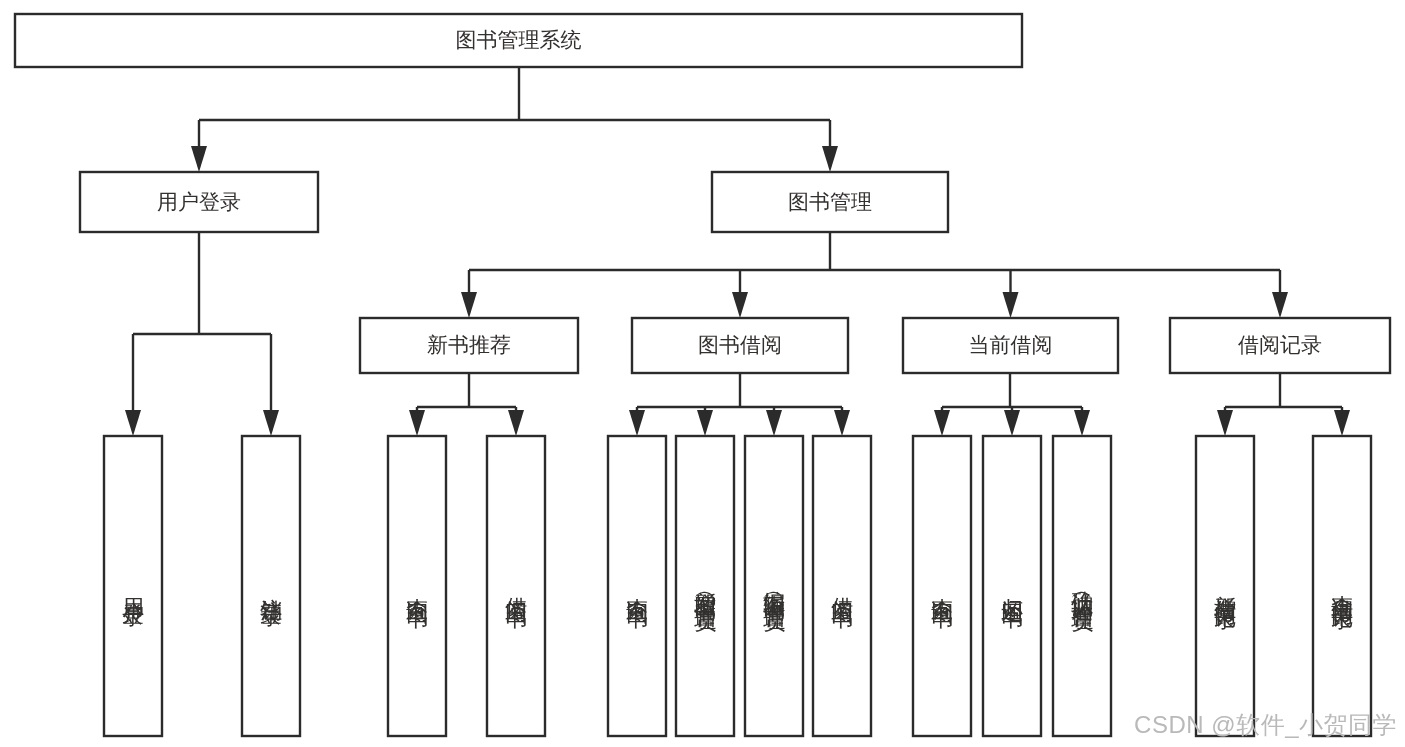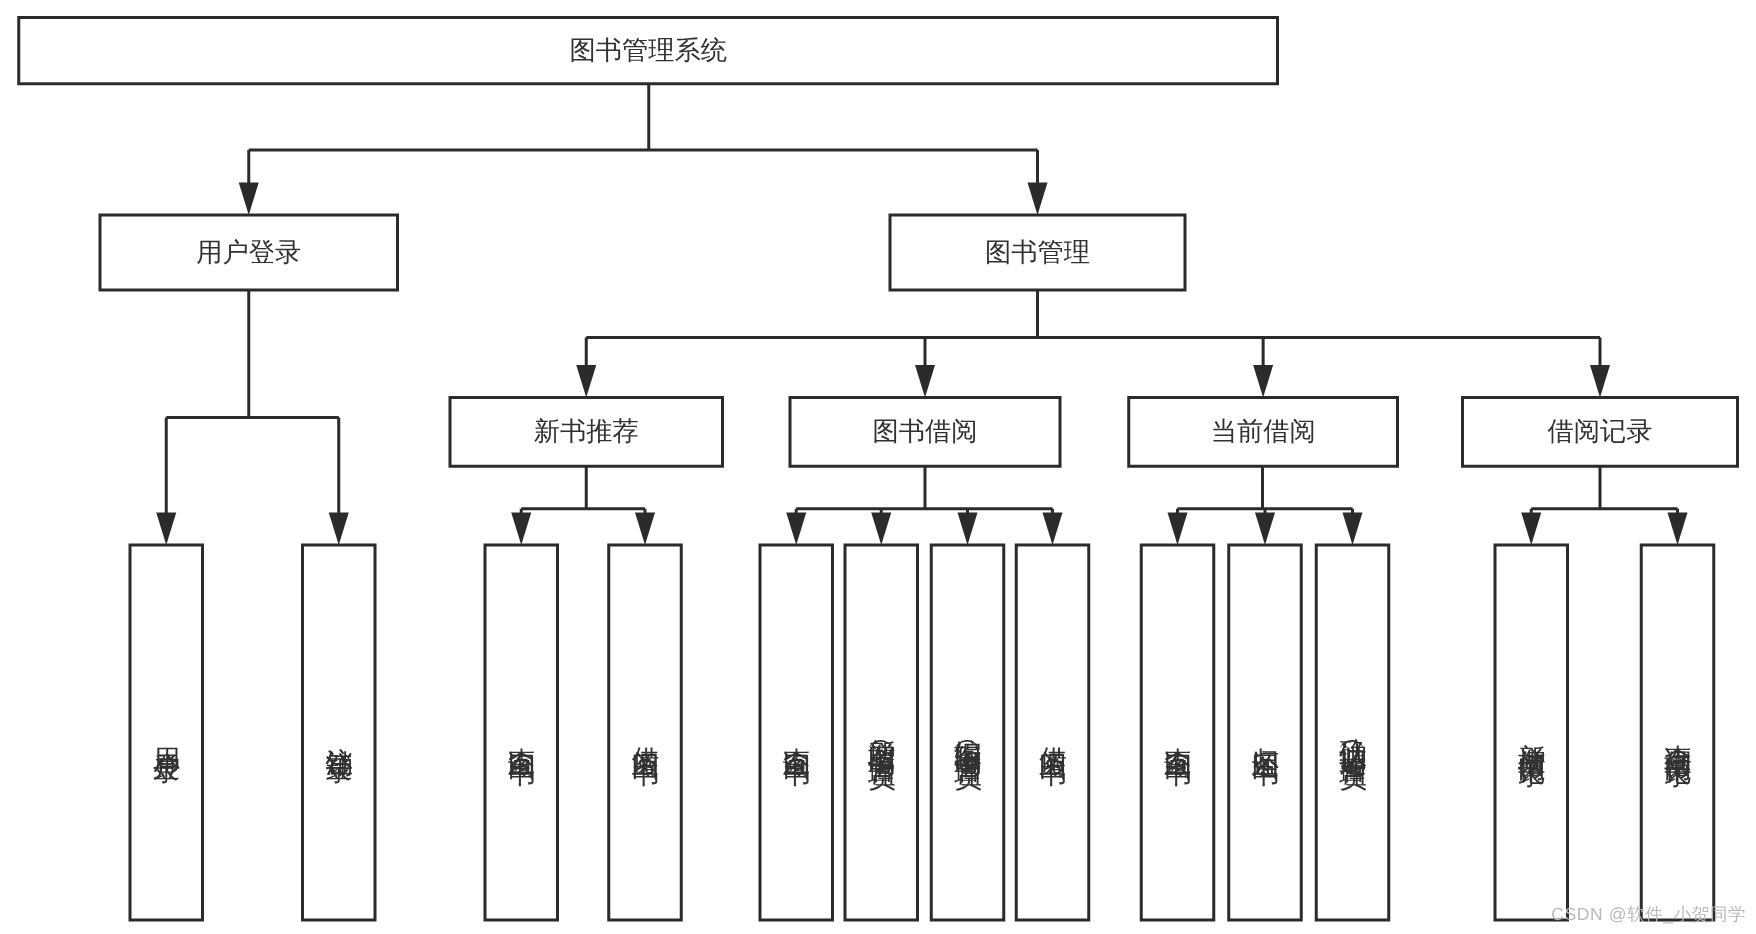--- a/index.html
+++ b/index.html
@@ -66,21 +66,21 @@
     letter-spacing: 3px;
     color: #33312f;
     white-space: nowrap;
     text-align: center;
   }
   .watermark {
     position: absolute;
     right: 8px;
     bottom: 6px;
     font-family: "Liberation Sans", "DejaVu Sans", sans-serif;
-    font-size: 14px;
+    font-size: 24px;
     color: #b9b9b9;
     letter-spacing: 0.5px;
     white-space: nowrap;
     user-select: none;
   }
 </style>
 </head>
 <body>
 
 <div id="diagram-root">

